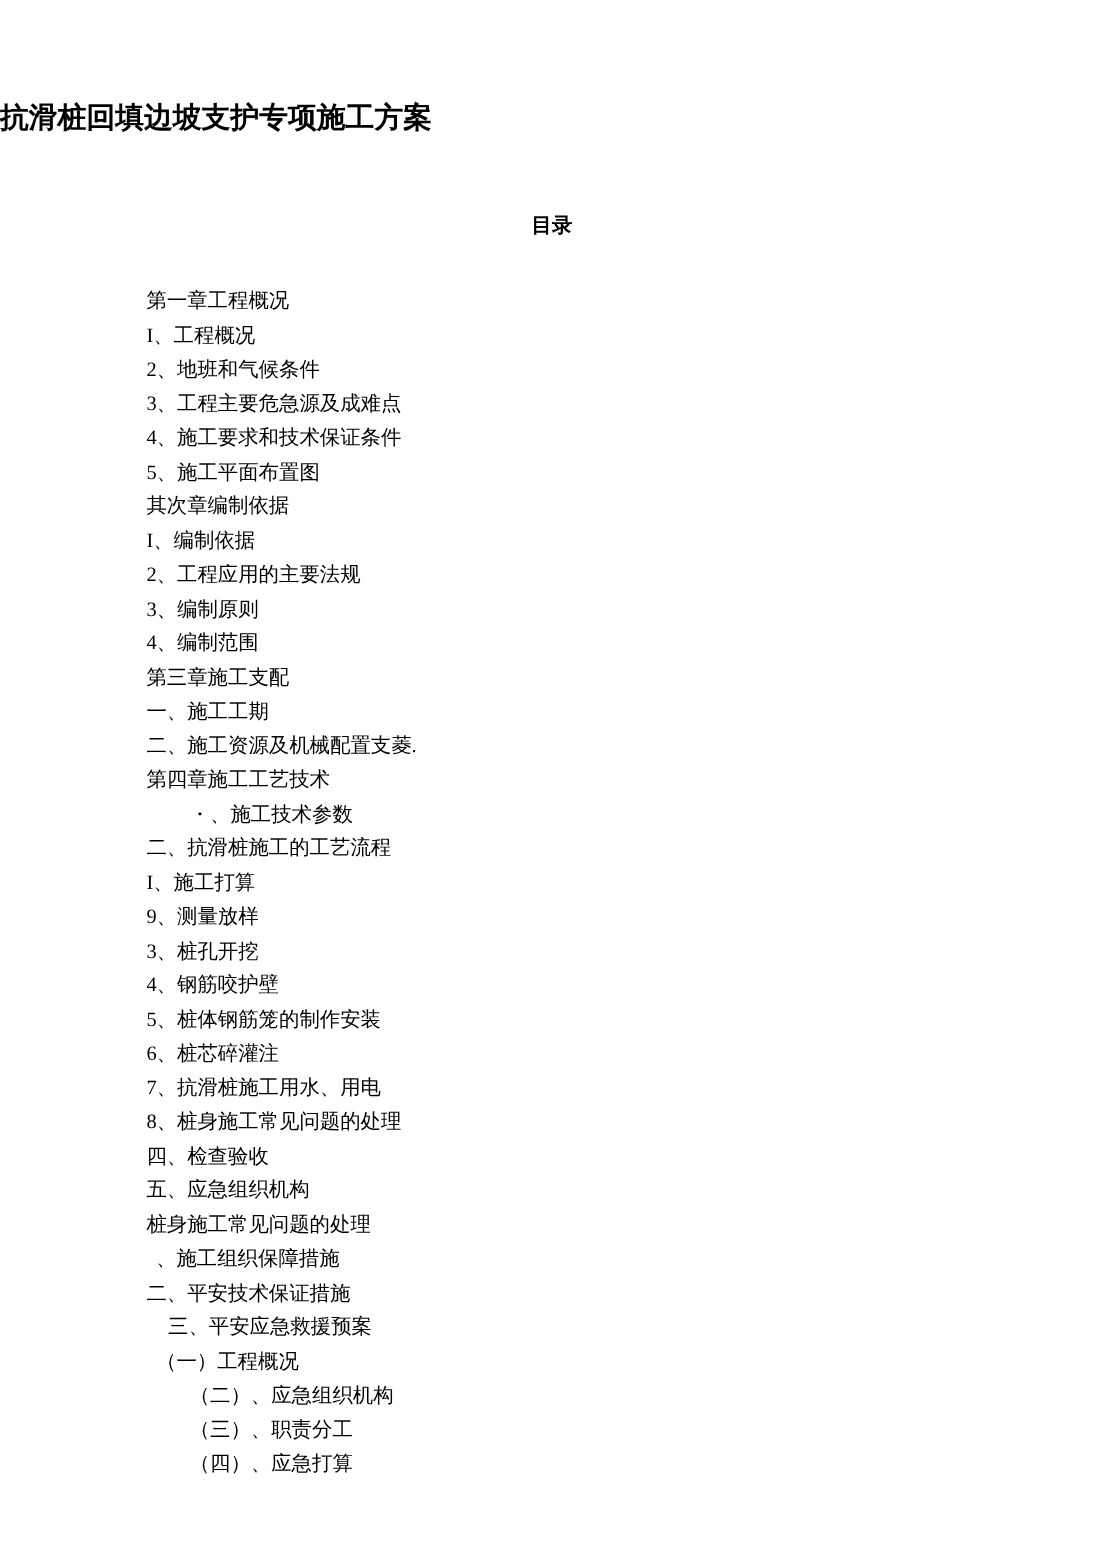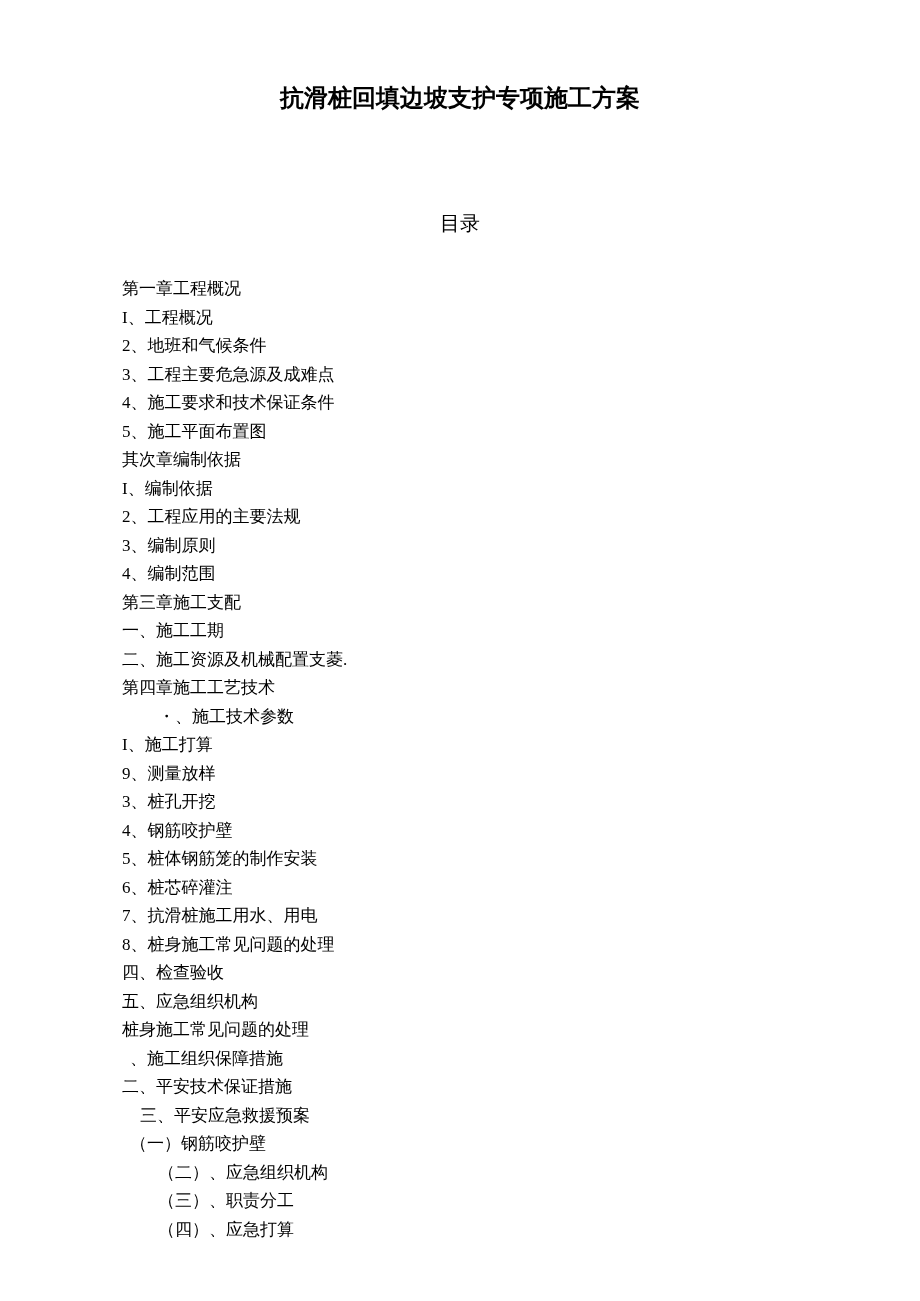--- a/index.html
+++ b/index.html
@@ -9,30 +9,30 @@
     }
     body {
       background: #ffffff;
       width: 920px;
       height: 1301px;
       font-family: "SimSun", "宋体", serif;
       color: #000000;
       padding-top: 82px;
     }
     .title {
-      text-align: center;
       font-size: 24px;
       font-weight: bold;
       font-family: "SimHei", "黑体", sans-serif;
-      margin-bottom: 96px;
+      margin-bottom: 62px;
     }
     .subtitle {
       text-align: center;
-      font-size: 20px;
+      font-size: 17px;
       margin-bottom: 38px;
+      font-weight: bold;
     }
     .content {
       padding-left: 98px;
       font-size: 17px;
       line-height: 28.5px;
       margin-left: 24px;
     }
     .indent-1 {
       padding-left: 18px;
     }
@@ -58,31 +58,32 @@
     <div>其次章编制依据</div>
     <div>I、编制依据</div>
     <div>2、工程应用的主要法规</div>
     <div>3、编制原则</div>
     <div>4、编制范围</div>
     <div>第三章施工支配</div>
     <div>一、施工工期</div>
     <div>二、施工资源及机械配置支菱.</div>
     <div>第四章施工工艺技术</div>
     <div class="indent-2">・、施工技术参数</div>
+    <div>二、抗滑桩施工的工艺流程</div>
     <div>I、施工打算</div>
     <div>9、测量放样</div>
     <div>3、桩孔开挖</div>
     <div>4、钢筋咬护壁</div>
     <div>5、桩体钢筋笼的制作安装</div>
     <div>6、桩芯碎灌注</div>
     <div>7、抗滑桩施工用水、用电</div>
     <div>8、桩身施工常见问题的处理</div>
     <div>四、检查验收</div>
     <div>五、应急组织机构</div>
     <div>桩身施工常见问题的处理</div>
     <div class="indent-small">、施工组织保障措施</div>
     <div>二、平安技术保证措施</div>
     <div class="indent-1">三、平安应急救援预案</div>
-    <div class="indent-small">（一）钢筋咬护壁</div>
+    <div class="indent-small">（一）工程概况</div>
     <div class="indent-2">（二）、应急组织机构</div>
     <div class="indent-2">（三）、职责分工</div>
     <div class="indent-2">（四）、应急打算</div>
   </div>
 
 </body></html>

